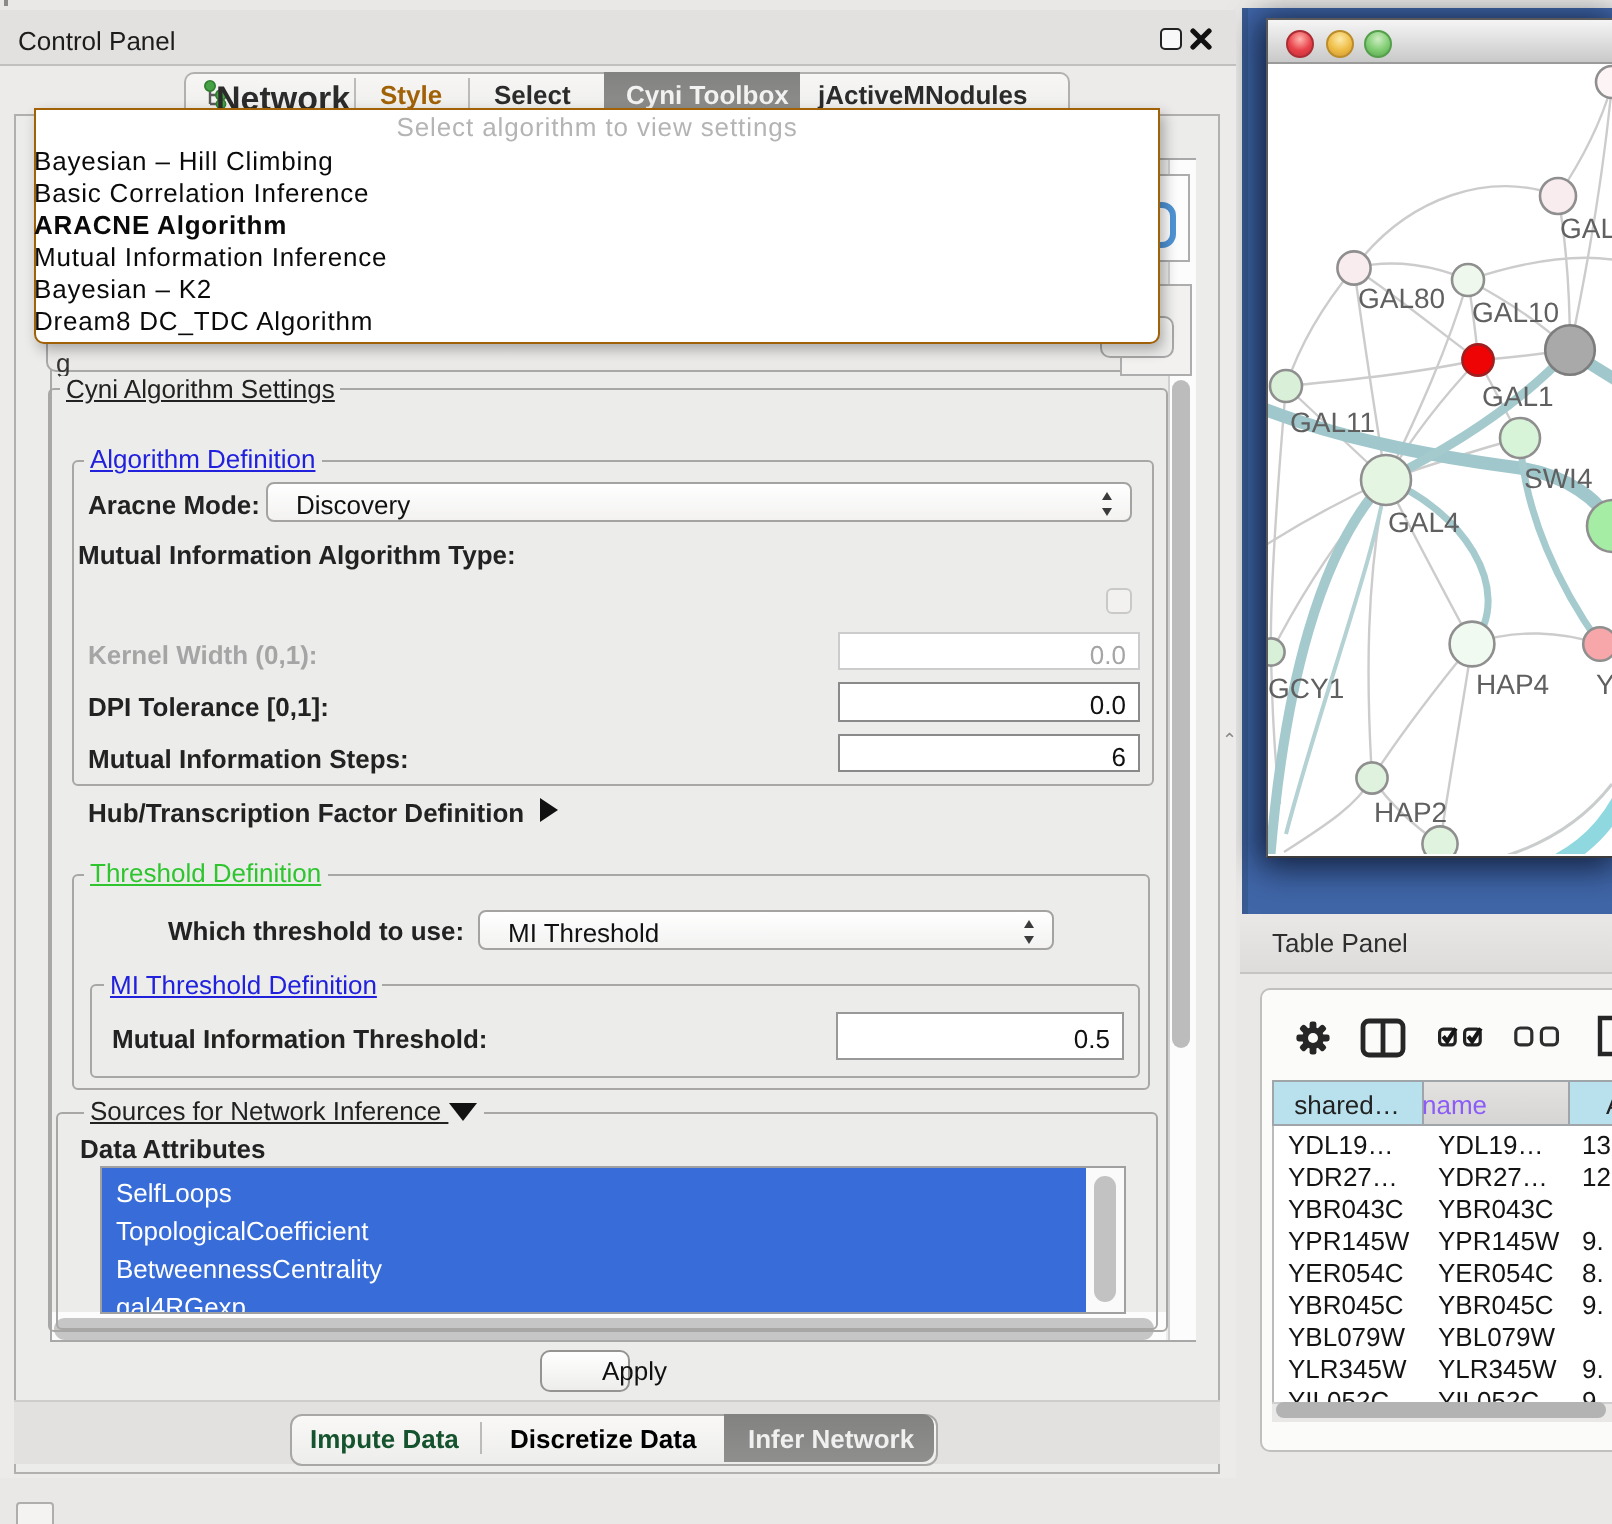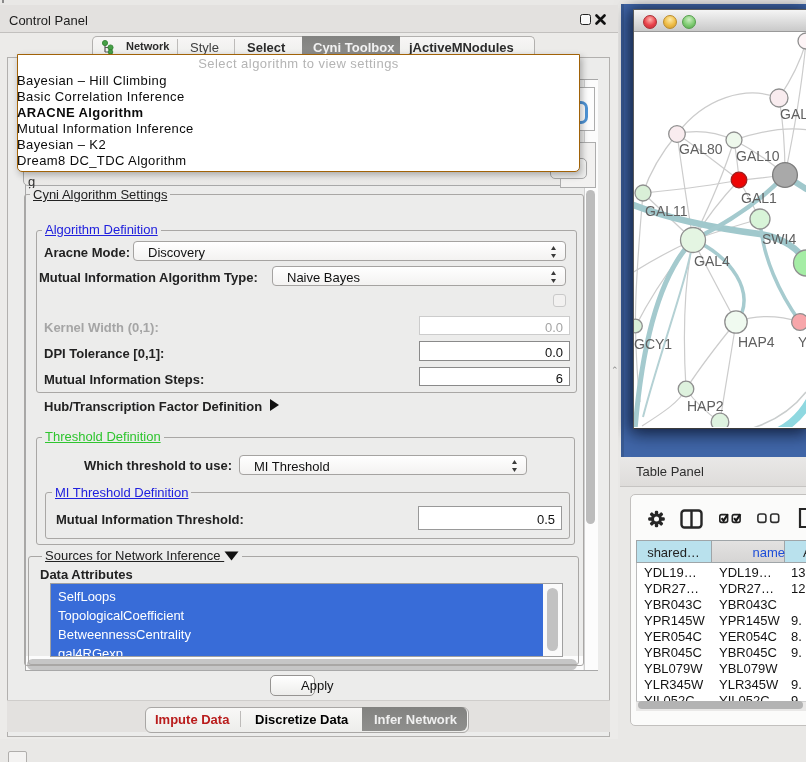--- a/index.html
+++ b/index.html
@@ -141,21 +141,21 @@
   </svg>
   <svg class="abs" style="left:167px;top:12px;" width="16" height="22" viewBox="0 0 16 22">
     <path d="M2 2 L9 2 L14 7 L14 20 L2 20 Z" fill="none" stroke="#262626" stroke-width="2.2"></path>
   </svg>
 
   <div class="abs" style="left:5px;top:45px;width:175px;height:161px;background:#fff;border-left:1px solid #bbb;"></div>
   <div class="abs" style="left:5px;top:45px;width:75px;height:23px;background:#b9e1ed;border:1px solid #9fa5a8;border-right:none;box-sizing:border-box;"></div>
   <div class="abs" style="left:80px;top:45px;width:74px;height:23px;background:linear-gradient(#e3e2e1,#d6d5d4);border:1px solid #9fa5a8;box-sizing:border-box;"></div>
   <div class="abs" style="left:154px;top:45px;width:26px;height:23px;background:#b9e1ed;border-top:1px solid #9fa5a8;border-bottom:1px solid #9fa5a8;box-sizing:border-box;"></div>
   <div class="abs" style="left:5px;top:50px;width:75px;text-align:center;font-size:13px;color:#222;">shared…</div>
-  <div class="abs" style="left:80px;top:50px;width:74px;text-align:right;font-size:13px;color:#1d4ed8;">name</div>
+  <div class="abs" style="left:80px;top:50px;width:74px;text-align:left;font-size:13px;color:#8b5cf6;">name</div>
   <div class="abs" style="left:172px;top:50px;font-size:13px;color:#222;">A</div>
   <div class="abs" style="left:5px;top:68px;width:171px;height:138px;overflow:hidden;font-size:13px;color:#141414;">
     <div class="abs" style="left:8px;top:2px;line-height:16px;">YDL19…<br>YDR27…<br>YBR043C<br>YPR145W<br>YER054C<br>YBR045C<br>YBL079W<br>YLR345W<br>YIL052C</div>
     <div class="abs" style="left:83px;top:2px;line-height:16px;">YDL19…<br>YDR27…<br>YBR043C<br>YPR145W<br>YER054C<br>YBR045C<br>YBL079W<br>YLR345W<br>YIL052C</div>
     <div class="abs" style="left:155px;top:2px;line-height:16px;">13<br>12<br>&nbsp;<br>9.<br>8.<br>9.<br>&nbsp;<br>9.<br>9.</div>
   </div>
   <div class="abs" style="left:5px;top:206px;width:175px;height:9px;background:#e9e8e7;border-top:1px solid #cfcfcf;"></div>
   <div class="abs" style="left:7px;top:206px;width:165px;height:8px;background:#b3b3b3;border-radius:4px;"></div>
 </div>
 
@@ -173,22 +173,22 @@
     <div class="abs" style="left:85px;top:3px;width:1px;height:16px;background:#bdbbb9;"></div>
     <div class="abs" style="left:142px;top:3px;width:1px;height:16px;background:#bdbbb9;"></div>
     <div class="abs" style="left:210px;top:0;width:98px;height:22px;background:linear-gradient(#828280,#8f8f8d);"></div>
     <div class="abs" style="left:441px;top:0;width:1px;height:22px;"></div>
     <svg class="abs" style="left:9px;top:3px;" width="14" height="15" viewBox="0 0 14 15">
       <path d="M4 4 L4 13 M4 8.5 L9 8.5 M4 13 L9 13" stroke="#5a5a5a" stroke-width="1.2" fill="none"></path>
       <circle cx="4" cy="4" r="2.6" fill="#46a046" stroke="#2e7d2e" stroke-width="0.8"></circle>
       <circle cx="9.5" cy="8.5" r="2.6" fill="#46a046" stroke="#2e7d2e" stroke-width="0.8"></circle>
       <circle cx="9.5" cy="13" r="2.3" fill="#46a046" stroke="#2e7d2e" stroke-width="0.8"></circle>
     </svg>
-    <div class="abs" style="left:34px;top:4px;font-size:11px;font-weight:bold;color:#2b2b2b;">Network</div>
-    <div class="abs" style="left:98px;top:4px;font-size:13px;font-weight:normal;color:#404040;">Style</div>
+    <div class="abs" style="left:16px;top:4px;font-size:17px;font-weight:bold;color:#2b2b2b;">Network</div>
+    <div class="abs" style="left:98px;top:4px;font-size:13px;font-weight:bold;color:#a16207;">Style</div>
     <div class="abs" style="left:155px;top:4px;font-size:13px;font-weight:bold;color:#2b2b2b;">Select</div>
     <div class="abs" style="left:221px;top:4px;font-size:13px;font-weight:bold;color:#f2f2f2;">Cyni Toolbox</div>
     <div class="abs" style="left:317px;top:4px;font-size:13px;font-weight:bold;color:#2b2b2b;">jActiveMNodules</div>
   </div>
 
   <div class="abs" style="left:7px;top:52px;width:603px;height:680px;border:1px solid #b2b0ae;background:#ececeb;box-sizing:border-box;"></div>
 
   <div class="abs" style="left:25px;top:74px;width:573px;height:592px;border:1px solid #a8a8a8;box-sizing:border-box;background:#ececeb;"></div>
 
   <div class="abs" style="left:584px;top:75px;width:13px;height:590px;background:#fcfcfc;border-left:1px solid #d0d0d0;"></div>
@@ -213,26 +213,20 @@
 
   <div class="lbl" style="left:44px;top:240px;">Aracne Mode:</div>
   <div class="combo" style="left:133px;top:236px;width:433px;">
     <span class="ct">Discovery</span>
     <svg class="arr" style="right:7px;top:4px;" width="5" height="12" viewBox="0 0 5 12">
           <path d="M2.5 0 L5 4 L0 4 Z M2.5 12 L5 8 L0 8 Z" fill="#3a3a3a"></path>
         </svg>
   </div>
 
   <div class="lbl" style="left:39px;top:265px;">Mutual Information Algorithm Type:</div>
-  <div class="combo" style="left:272px;top:261px;width:294px;">
-    <span class="ct">Naive Bayes</span>
-    <svg class="arr" style="right:7px;top:4px;" width="5" height="12" viewBox="0 0 5 12">
-          <path d="M2.5 0 L5 4 L0 4 Z M2.5 12 L5 8 L0 8 Z" fill="#3a3a3a"></path>
-        </svg>
-  </div>
 
   <div class="abs" style="left:553px;top:289px;width:13px;height:13px;background:#f2f1f0;border:1px solid #c9c9c9;border-radius:3px;box-sizing:border-box;"></div>
 
   <div class="lbl dis" style="left:44px;top:315px;">Kernel Width (0,1):</div>
   <div class="field" style="left:419px;top:311px;width:151px;height:19px;border-color:#cccccc;">
         <span class="dis">0.0</span>
       </div>
 
   <div class="lbl" style="left:44px;top:341px;">DPI Tolerance [0,1]:</div>
   <div class="field" style="left:419px;top:336px;width:151px;height:20px;">
@@ -284,21 +278,21 @@
 
   <div class="abs" style="left:270px;top:670px;width:45px;height:21px;background:linear-gradient(#ffffff,#ededeb);border:1px solid #969492;border-radius:5px;box-sizing:border-box;text-align:center;padding-left:30px;">
     <div style="margin-top:2px;font-size:13px;color:#111;">Apply</div>
   </div>
 
   <div class="abs" style="left:7px;top:695px;width:603px;height:31px;background:#e3e1df;border-top:1px solid #cfcdcb;"></div>
   <div class="abs" id="bottabs" style="left:145px;top:702px;height:24px;">
     <div class="abs" style="left:0;top:0;width:322px;height:24px;background:linear-gradient(#f9f8f7,#ededeb);border:1px solid #a9a7a5;border-radius:6px;"></div>
     <div class="abs" style="left:95px;top:4px;width:1px;height:16px;background:#bdbbb9;"></div>
     <div class="abs" style="left:217px;top:0px;width:105px;height:24px;background:linear-gradient(#828280,#8f8f8d);border-radius:0 6px 6px 0;"></div>
-    <div class="abs" style="left:10px;top:5px;font-size:13px;font-weight:bold;color:#b91c1c;">Impute Data</div>
+    <div class="abs" style="left:10px;top:5px;font-size:13px;font-weight:bold;color:#14532d;">Impute Data</div>
     <div class="abs" style="left:110px;top:5px;font-size:13px;font-weight:bold;color:#000000;">Discretize Data</div>
     <div class="abs" style="left:229px;top:5px;font-size:13px;font-weight:bold;color:#f0f0f0;">Infer Network</div>
   </div>
   <div class="abs" style="left:611px;top:360px;width:5px;height:8px;color:#8a8a8a;font-size:9px;">⌃</div>
 
   <div class="abs" style="left:17px;top:49px;width:563px;height:118px;background:#fff;border:1px solid #a16207;border-radius:0 0 5px 5px;box-shadow:2px 3px 7px rgba(0,0,0,0.30);box-sizing:border-box;">
     <div class="abs" style="left:0;top:1px;width:561px;text-align:center;font-size:13px;letter-spacing:0.45px;color:#b4b4b4;">Select algorithm to view settings</div>
     <div class="abs" style="left:-1px;top:18px;font-size:13px;letter-spacing:0.4px;color:#0a0a0a;line-height:16px;">Bayesian – Hill Climbing<br>Basic Correlation Inference<br><span class="b">ARACNE Algorithm</span><br>Mutual Information Inference<br>Bayesian – K2<br>Dream8 DC_TDC Algorithm</div>
   </div>
 </div>

